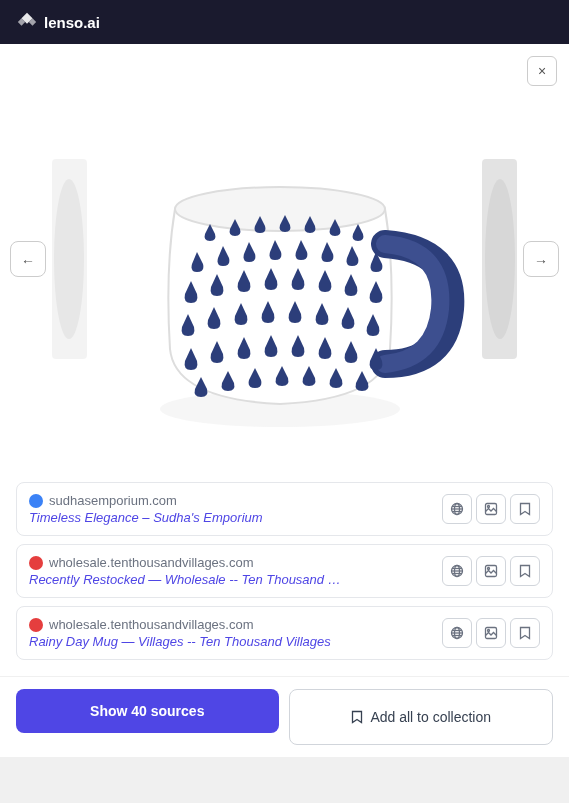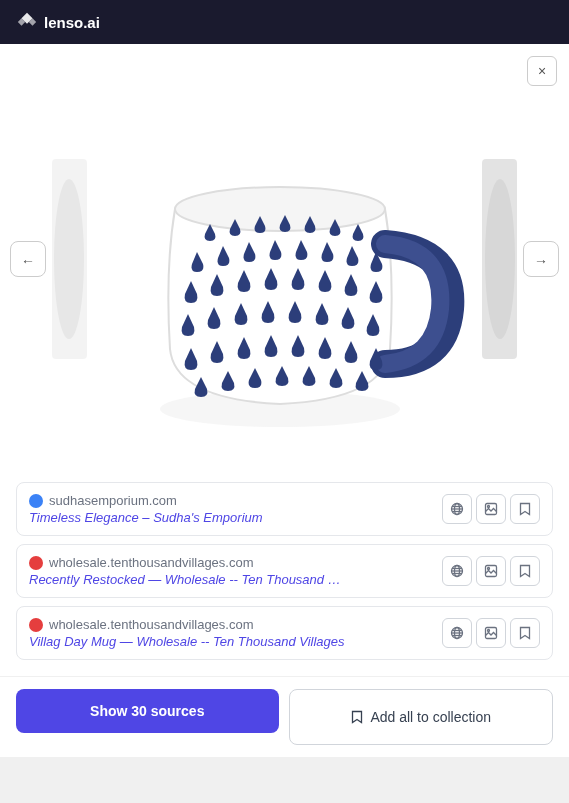--- a/index.html
+++ b/index.html
@@ -419,21 +419,21 @@
         </button>
       </div>
     </div>
 
     <div class="result-item">
       <div class="result-left">
         <div class="result-domain-row">
           <div class="fav-red"></div>
           <span class="result-domain">wholesale.tenthousandvillages.com</span>
         </div>
-        <span class="result-title">Villag Day Mug — Wholesale -- Ten Thousand Villages</span>
+        <span class="result-title">Rainy Day Mug — Villages -- Ten Thousand Villages</span>
       </div>
       <div class="result-actions">
         <button class="action-btn">
           <svg width="14" height="14" viewBox="0 0 14 14" fill="none" stroke="#6b7280" stroke-width="1.3">
             <circle cx="7" cy="7" r="5.5"></circle>
             <ellipse cx="7" cy="7" rx="2.5" ry="5.5"></ellipse>
             <line x1="1.5" y1="7" x2="12.5" y2="7"></line>
             <line x1="2" y1="4.5" x2="12" y2="4.5"></line>
             <line x1="2" y1="9.5" x2="12" y2="9.5"></line>
           </svg>
@@ -449,21 +449,21 @@
           <svg width="12" height="14" viewBox="0 0 12 14" fill="none" stroke="#6b7280" stroke-width="1.3">
             <path d="M1.5 1.5 H10.5 V12.5 L6 9.5 L1.5 12.5 Z"></path>
           </svg>
         </button>
       </div>
     </div>
 
   </div>
 
   <div class="bottom-actions">
-    <button class="btn-show-sources">Show 30 sources</button>
+    <button class="btn-show-sources">Show 40 sources</button>
     <button class="btn-add-collection">
       <svg width="14" height="14" viewBox="0 0 12 14" fill="none" stroke="#374151" stroke-width="1.3">
         <path d="M1.5 1.5 H10.5 V12.5 L6 9.5 L1.5 12.5 Z"></path>
       </svg>
       <span>Add all to collection</span>
     </button>
   </div>
 
 </div>
 

